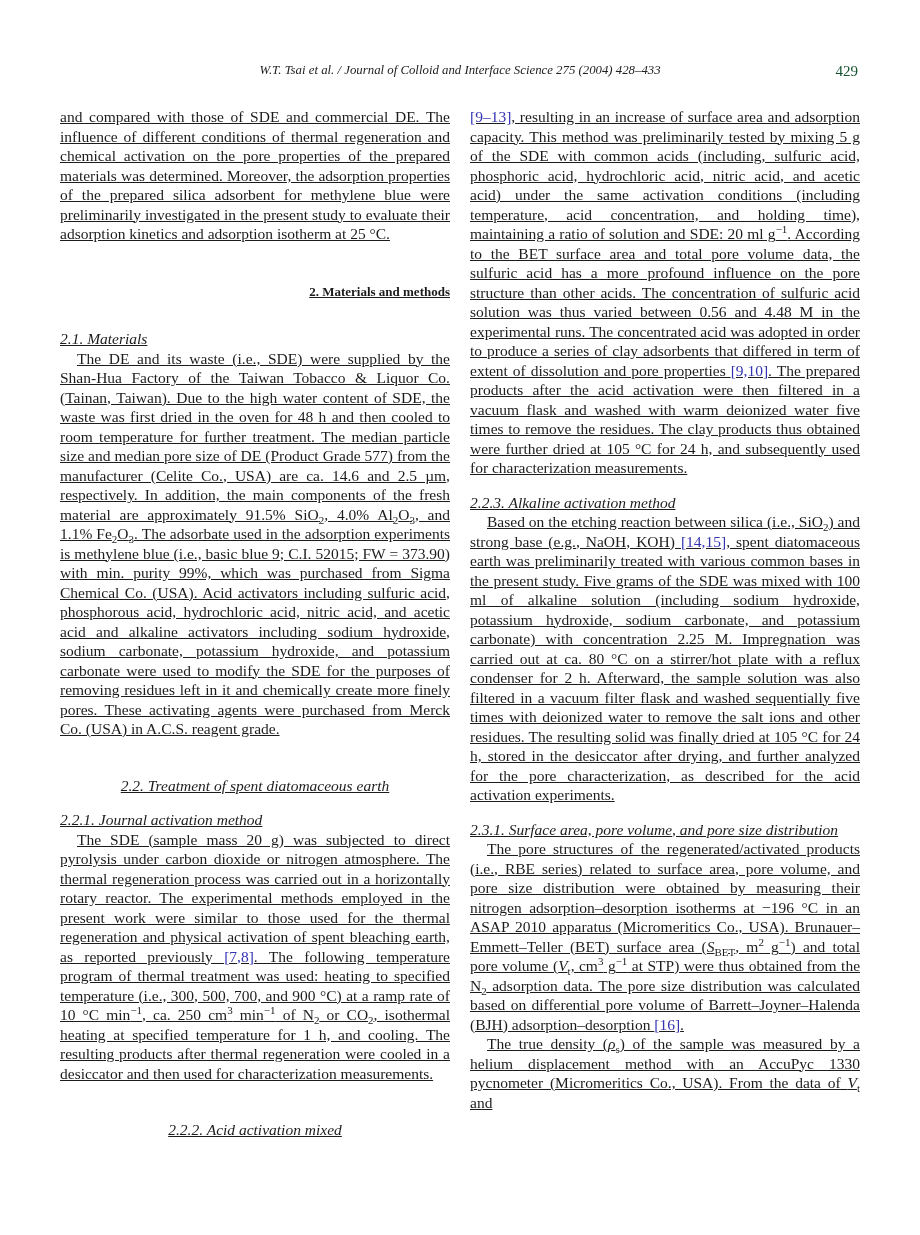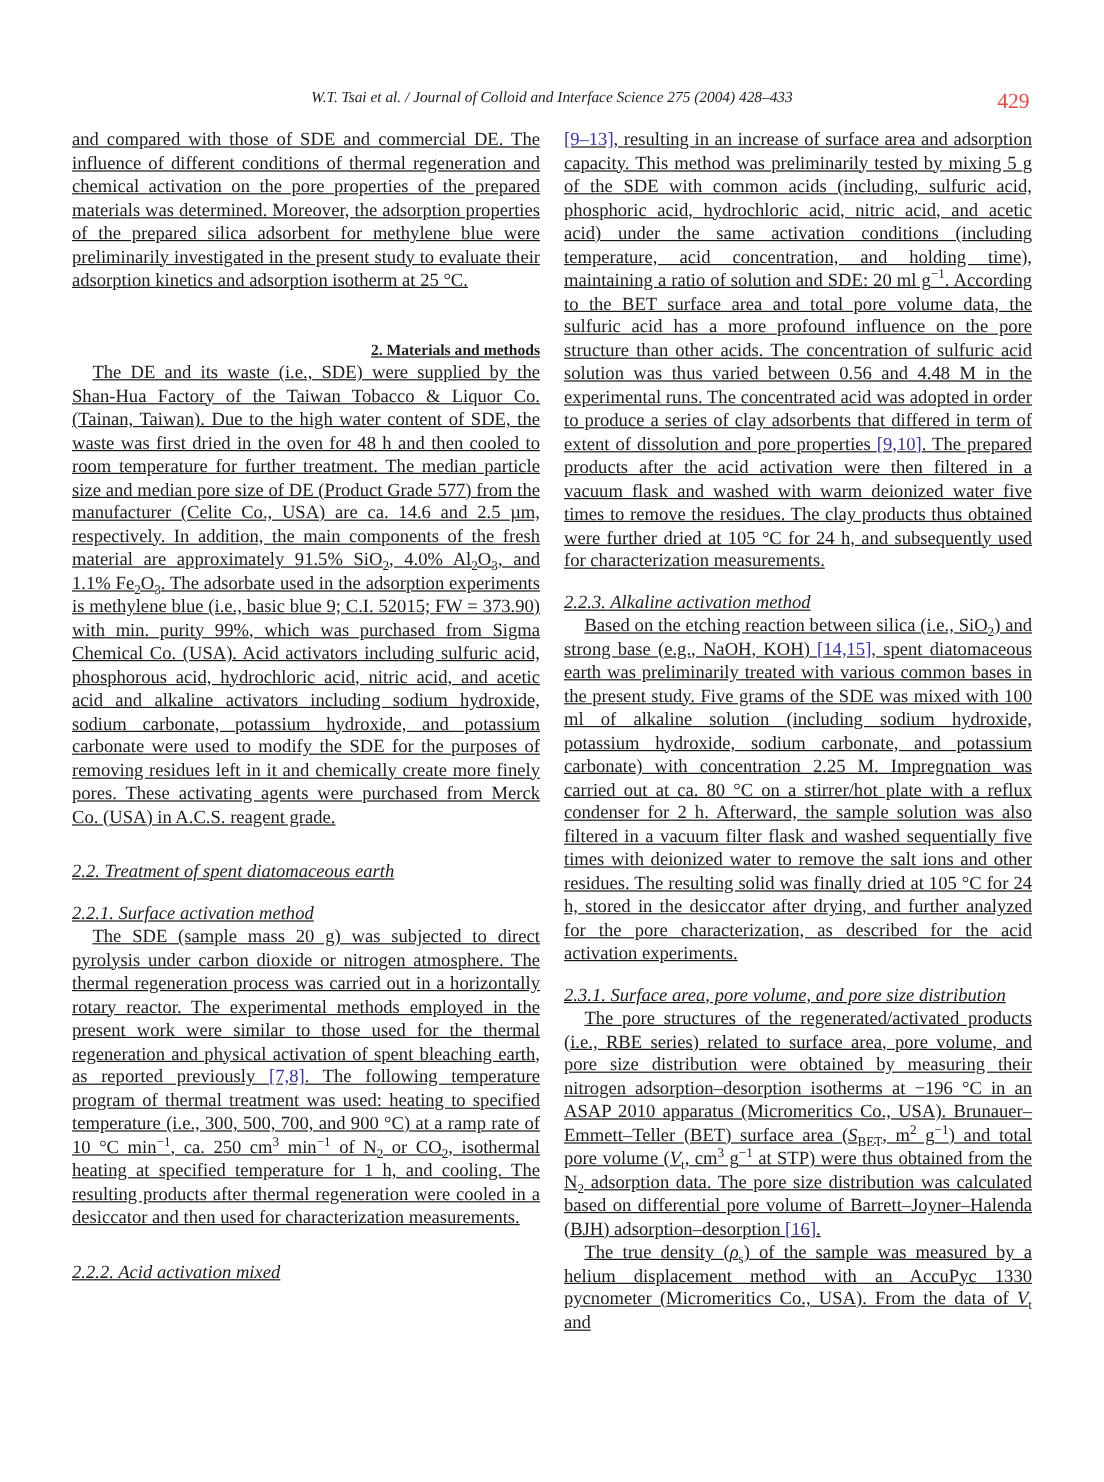--- a/index.html
+++ b/index.html
@@ -7,35 +7,35 @@
     position: relative;
     width: 920px;
     height: 1235px;
     background: #ffffff;
     overflow: hidden;
     font-family: "Liberation Serif", "DejaVu Serif", serif;
     color: #1c1c1c;
   }
   .header {
     position: absolute;
-    top: 74px; left: 60px;
+    top: 63px; left: 60px;
     width: 800px;
     font-size: 12.8px;
   }
   .running-head {
     text-align: center;
     font-style: italic;
     color: #222;
   }
   .page-number {
     position: absolute;
     right: 2px; top: 0;
     font-style: normal;
-    font-size: 18px;
-    color: #ef4444;
+    font-size: 15px;
+    color: #14532d;
   }
   .content {
     position: absolute;
     top: 107px; left: 60px;
     width: 800px;
     display: flex;
     gap: 20px;
     text-decoration: underline;
   }
   .col {
@@ -54,44 +54,45 @@
   }
   .h2, .h3 {
     font-size: 15.5px;
     font-weight: normal;
     font-style: italic;
     margin: 0;
     text-align: left;
   }
   .mt-xl { margin-top: 38px; }
   .mt-lg { margin-top: 28px; }
-  .mt-md { margin-top: 26px; }
+  .mt-md { margin-top: 37px; text-align: center; }
   .mt-sm { margin-top: 22px; }
   .mt-xs { margin-top: 15px; }
   .cite { color: var(--cite-color, #3333b2); }
   sup, sub { font-size: 11px; line-height: 0; }
 </style>
 </head>
 <body>
 
 <div class="page" style="color: rgb(28, 28, 28); background: rgb(255, 255, 255);">
 
   <div class="header">
     <div class="running-head">W.T. Tsai et al. / Journal of Colloid and Interface Science 275 (2004) 428–433</div>
     <div class="page-number">429</div>
   </div>
 
   <div class="content">
 
     <div class="col">
       <p class="para">and compared with those of SDE and commercial DE. The influence of different conditions of thermal regeneration and chemical activation on the pore properties of the prepared materials was determined. Moreover, the adsorption properties of the prepared silica adsorbent for methylene blue were preliminarily investigated in the present study to evaluate their adsorption kinetics and adsorption isotherm at 25 °C.</p>
       <h2 class="h1 mt-xl">2. Materials and methods</h2>
+      <h3 class="h2 mt-lg">2.1. Materials</h3>
       <p class="para indent mt-sm">The DE and its waste (i.e., SDE) were supplied by the Shan-Hua Factory of the Taiwan Tobacco &amp; Liquor Co. (Tainan, Taiwan). Due to the high water content of SDE, the waste was first dried in the oven for 48 h and then cooled to room temperature for further treatment. The median particle size and median pore size of DE (Product Grade 577) from the manufacturer (Celite Co., USA) are ca. 14.6 and 2.5 µm, respectively. In addition, the main components of the fresh material are approximately 91.5% SiO<sub>2</sub>, 4.0% Al<sub>2</sub>O<sub>3</sub>, and 1.1% Fe<sub>2</sub>O<sub>3</sub>. The adsorbate used in the adsorption experiments is methylene blue (i.e., basic blue 9; C.I. 52015; FW = 373.90) with min. purity 99%, which was purchased from Sigma Chemical Co. (USA). Acid activators including sulfuric acid, phosphorous acid, hydrochloric acid, nitric acid, and acetic acid and alkaline activators including sodium hydroxide, sodium carbonate, potassium hydroxide, and potassium carbonate were used to modify the SDE for the purposes of removing residues left in it and chemically create more finely pores. These activating agents were purchased from Merck Co. (USA) in A.C.S. reagent grade.</p>
       <h3 class="h2 mt-md">2.2. Treatment of spent diatomaceous earth</h3>
-      <h4 class="h3 mt-xs">2.2.1. Surface activation method</h4>
+      <h4 class="h3 mt-xs">2.2.1. Journal activation method</h4>
       <p class="para indent">The SDE (sample mass 20 g) was subjected to direct pyrolysis under carbon dioxide or nitrogen atmosphere. The thermal regeneration process was carried out in a horizontally rotary reactor. The experimental methods employed in the present work were similar to those used for the thermal regeneration and physical activation of spent bleaching earth, as reported previously <span class="cite">[7,8]</span>. The following temperature program of thermal treatment was used: heating to specified temperature (i.e., 300, 500, 700, and 900 °C) at a ramp rate of 10 °C min<sup>−1</sup>, ca. 250 cm<sup>3</sup> min<sup>−1</sup> of N<sub>2</sub> or CO<sub>2</sub>, isothermal heating at specified temperature for 1 h, and cooling. The resulting products after thermal regeneration were cooled in a desiccator and then used for characterization measurements.</p>
       <h4 class="h3 mt-md">2.2.2. Acid activation mixed</h4>
     </div>
 
     <div class="col">
       <p class="para"><span class="cite">[9–13]</span>, resulting in an increase of surface area and adsorption capacity. This method was preliminarily tested by mixing 5 g of the SDE with common acids (including, sulfuric acid, phosphoric acid, hydrochloric acid, nitric acid, and acetic acid) under the same activation conditions (including temperature, acid concentration, and holding time), maintaining a ratio of solution and SDE: 20 ml g<sup>−1</sup>. According to the BET surface area and total pore volume data, the sulfuric acid has a more profound influence on the pore structure than other acids. The concentration of sulfuric acid solution was thus varied between 0.56 and 4.48 M in the experimental runs. The concentrated acid was adopted in order to produce a series of clay adsorbents that differed in term of extent of dissolution and pore properties <span class="cite">[9,10]</span>. The prepared products after the acid activation were then filtered in a vacuum flask and washed with warm deionized water five times to remove the residues. The clay products thus obtained were further dried at 105 °C for 24 h, and subsequently used for characterization measurements.</p>
       <h4 class="h3 mt-xs">2.2.3. Alkaline activation method</h4>
       <p class="para indent">Based on the etching reaction between silica (i.e., SiO<sub>2</sub>) and strong base (e.g., NaOH, KOH) <span class="cite">[14,15]</span>, spent diatomaceous earth was preliminarily treated with various common bases in the present study. Five grams of the SDE was mixed with 100 ml of alkaline solution (including sodium hydroxide, potassium hydroxide, sodium carbonate, and potassium carbonate) with concentration 2.25 M. Impregnation was carried out at ca. 80 °C on a stirrer/hot plate with a reflux condenser for 2 h. Afterward, the sample solution was also filtered in a vacuum filter flask and washed sequentially five times with deionized water to remove the salt ions and other residues. The resulting solid was finally dried at 105 °C for 24 h, stored in the desiccator after drying, and further analyzed for the pore characterization, as described for the acid activation experiments.</p>
       <h4 class="h3 mt-xs">2.3.1. Surface area, pore volume, and pore size distribution</h4>
       <p class="para indent">The pore structures of the regenerated/activated products (i.e., RBE series) related to surface area, pore volume, and pore size distribution were obtained by measuring their nitrogen adsorption–desorption isotherms at −196 °C in an ASAP 2010 apparatus (Micromeritics Co., USA). Brunauer–Emmett–Teller (BET) surface area (<i>S</i><sub>BET</sub>, m<sup>2</sup> g<sup>−1</sup>) and total pore volume (<i>V</i><sub>t</sub>, cm<sup>3</sup> g<sup>−1</sup> at STP) were thus obtained from the N<sub>2</sub> adsorption data. The pore size distribution was calculated based on differential pore volume of Barrett–Joyner–Halenda (BJH) adsorption–desorption <span class="cite">[16]</span>.</p>

